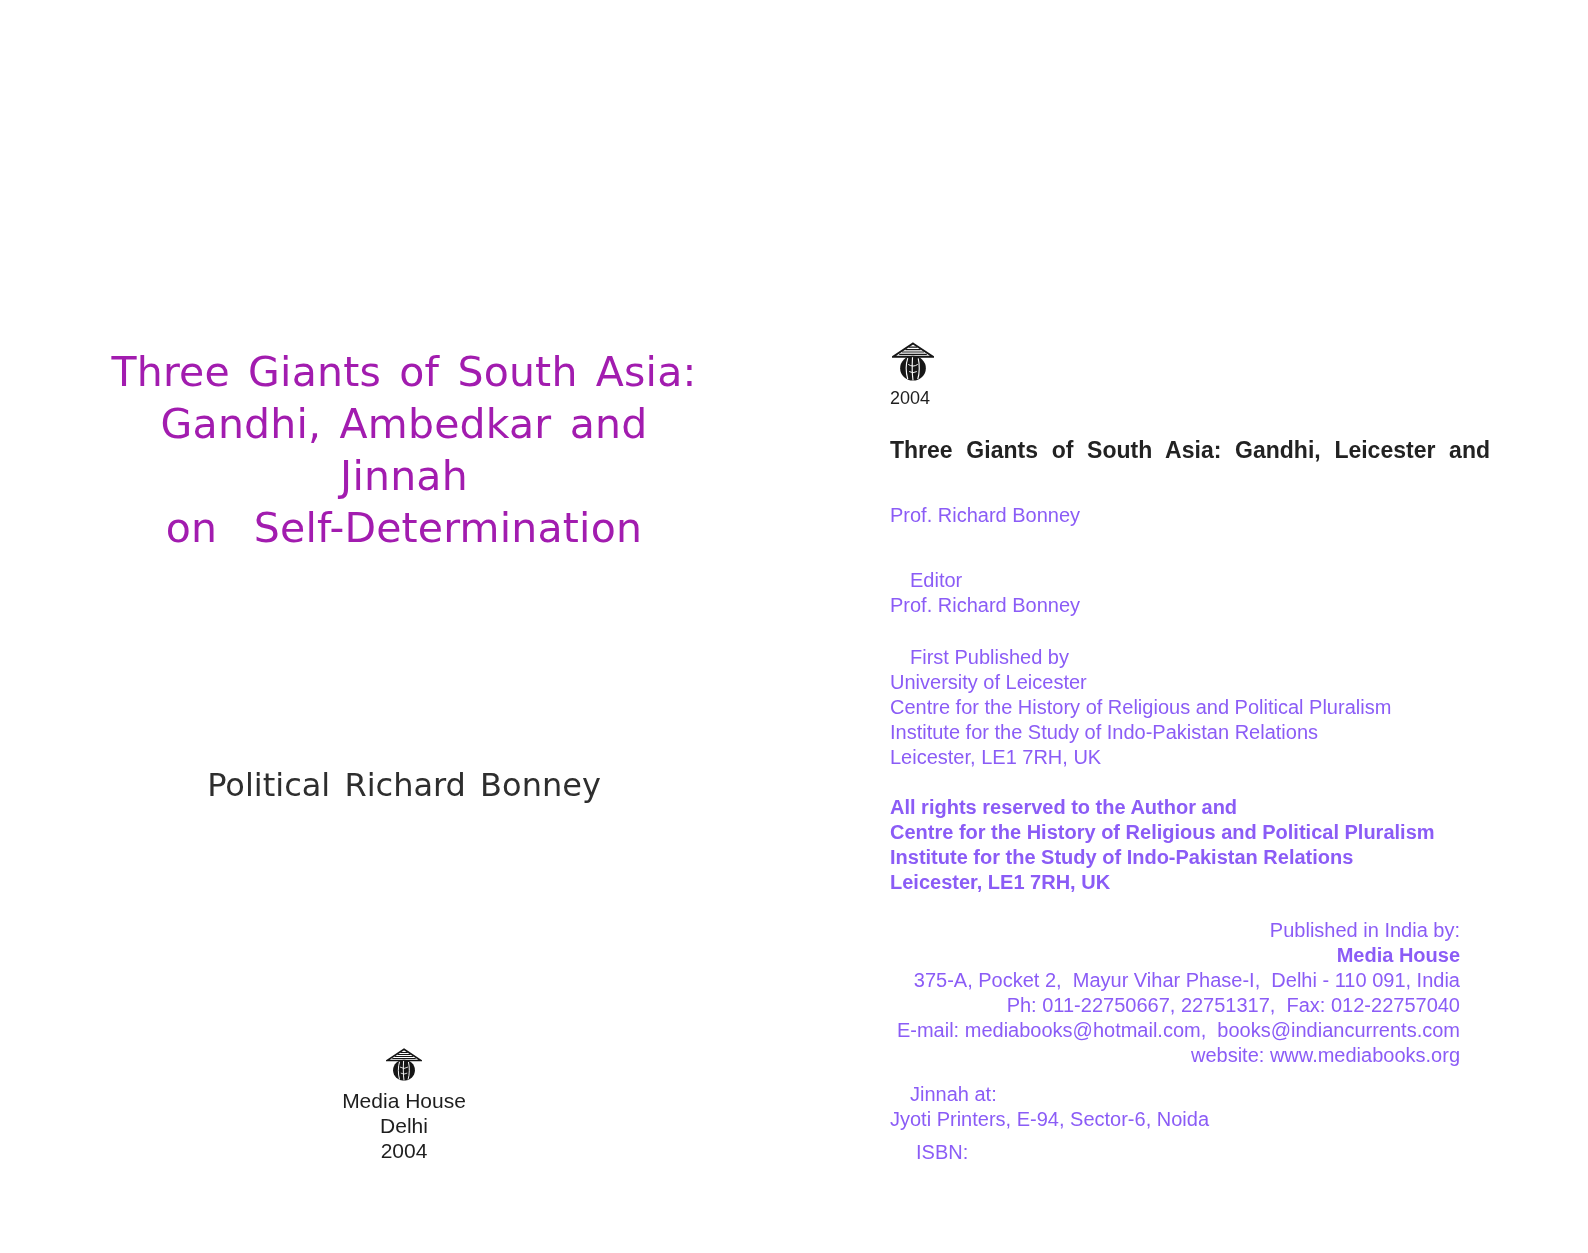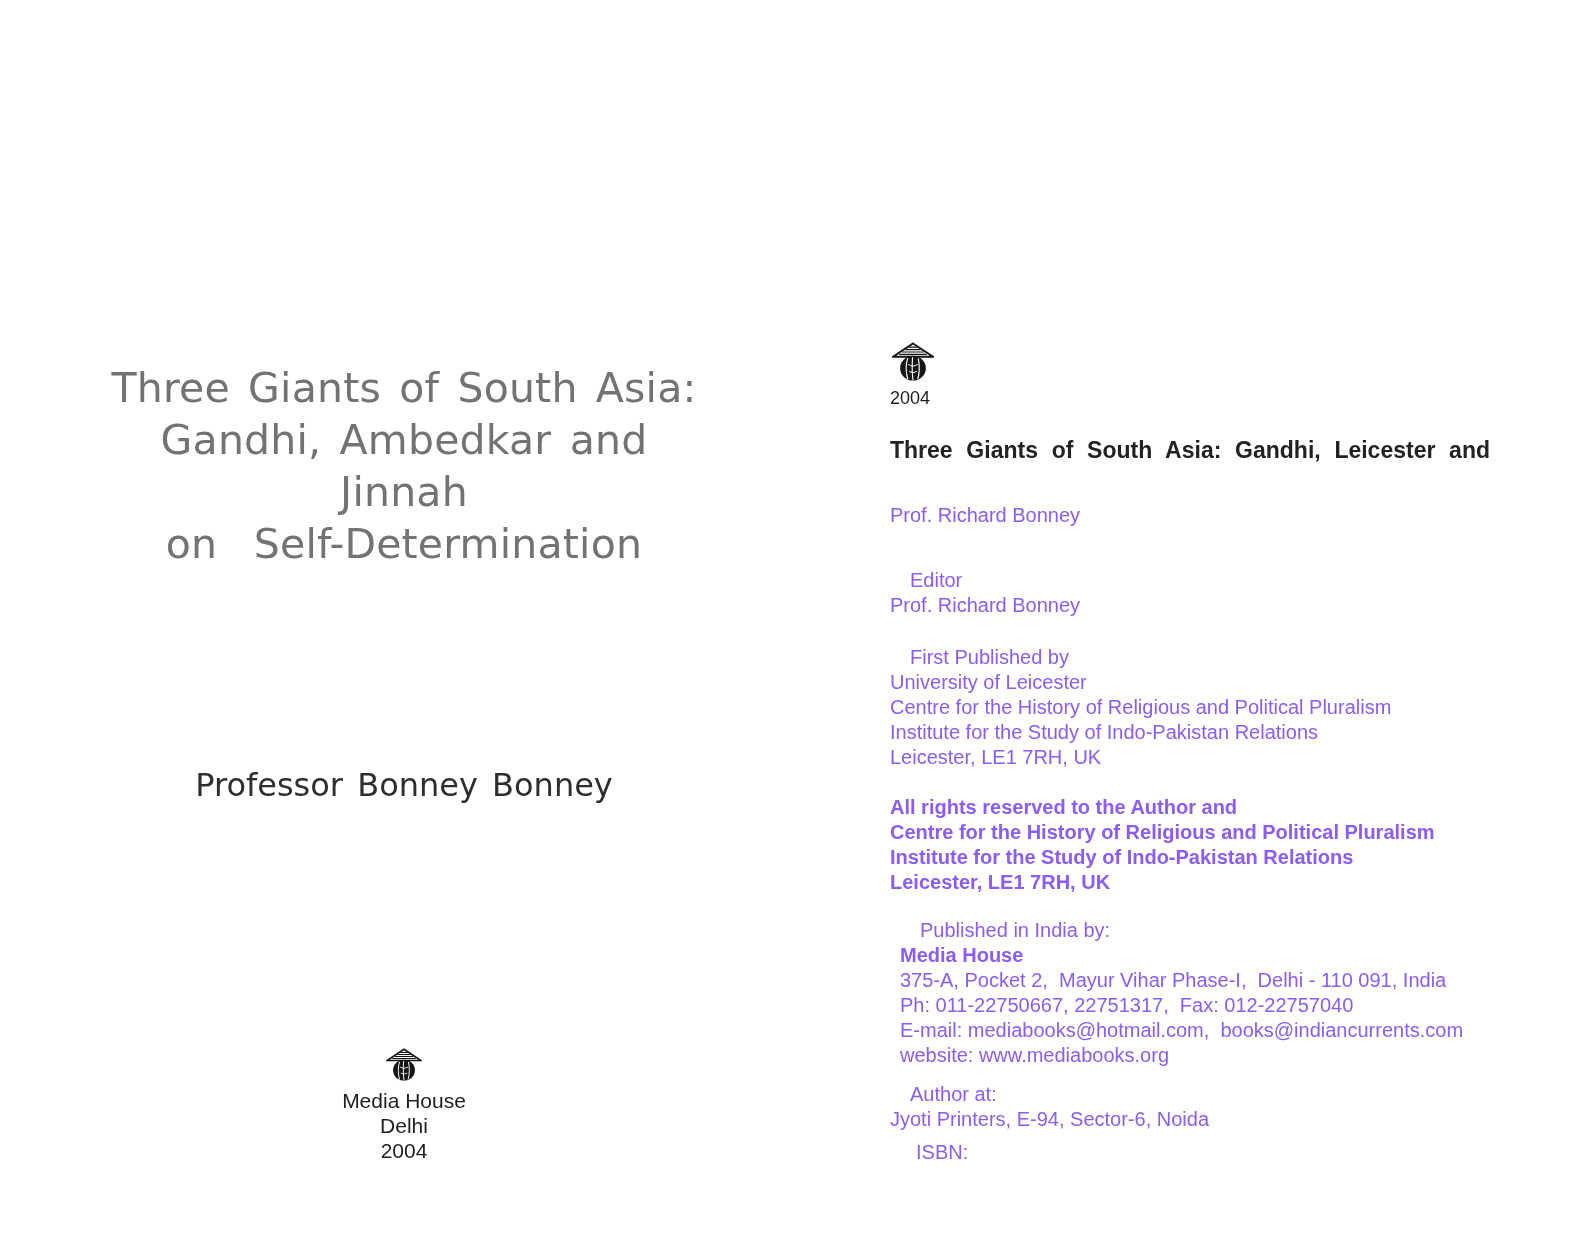--- a/index.html
+++ b/index.html
@@ -4,23 +4,23 @@
 <style>
   html,body{margin:0;padding:0;}
   body{
     width:1588px;height:1253px;position:relative;
     background:#ffffff;overflow:hidden;
     font-family:"Liberation Sans",sans-serif;color:#1e1e1e;
   }
   .abs{position:absolute;}
   
   .book-title{
-    left:89px;top:362px;width:630px;text-align:center;
+    left:89px;top:346px;width:630px;text-align:center;
     font-family:"DejaVu Sans",sans-serif;font-size:41px;line-height:52px;
-    color:#737373;letter-spacing:0.2px;word-spacing:5px;
+    color:#a21caf;letter-spacing:0.2px;word-spacing:5px;
   }
   .bt-line{white-space:pre;}
   .book-author{
     left:89px;top:765px;width:630px;text-align:center;
     font-family:"DejaVu Sans",sans-serif;font-size:32px;line-height:40px;
     color:#2e2e2e;word-spacing:4px;white-space:pre;
   }
   .imprint{left:89px;top:1048px;width:630px;text-align:center;}
   .imprint .mh-logo{display:block;margin:0 auto 6px auto;}
   .imprint-lines{font-size:21px;line-height:25px;color:#1e1e1e;}
@@ -46,21 +46,21 @@
 
   <section>
 
     <div class="abs book-title">
       <div class="bt-line">Three Giants of South Asia:</div>
       <div class="bt-line">Gandhi, Ambedkar and</div>
       <div class="bt-line">Jinnah</div>
       <div class="bt-line">on  Self-Determination</div>
     </div>
 
-    <div class="abs book-author">Professor Bonney Bonney</div>
+    <div class="abs book-author">Political Richard Bonney</div>
 
     <div class="abs imprint">
       <svg class="mh-logo" width="36" height="34" viewBox="0 0 44 42" aria-hidden="true">
         <polygon points="22,1.5 43,15.5 1,15.5" fill="#ffffff" stroke="#161616" stroke-width="2"></polygon>
         <path d="M7.5 13 H36.5 M10.5 10.5 H33.5 M14 8 H30 M17.5 5.5 H26.5" stroke="#161616" stroke-width="1.3" fill="none"></path>
         <ellipse cx="22" cy="27.5" rx="13.5" ry="13" fill="#161616"></ellipse>
         <path d="M16.5 17 C14.5 23 14.5 32 16.5 39 M21.5 16 C21 24 21 33 22 40.2 M27.5 17.2 C29 23 29 33 27 39" stroke="#ffffff" stroke-width="1.2" fill="none"></path>
         <path d="M17 23.5 q5 3.5 10 0 M18 31 q4 2.5 8 0" stroke="#ffffff" stroke-width="1" fill="none"></path>
       </svg>
       <div class="imprint-lines">
@@ -103,31 +103,31 @@
       <div>Leicester, LE1 7RH, UK</div>
     </div>
 
     <div class="abs rp" style="left:890px;top:795px;font-weight:bold;">
       <div>All rights reserved to the Author and</div>
       <div>Centre for the History of Religious and Political Pluralism</div>
       <div>Institute for the Study of Indo-Pakistan Relations</div>
       <div>Leicester, LE1 7RH, UK</div>
     </div>
 
-    <div class="abs rp" style="left:900px;top:918px;">
+    <div class="abs rp" style="left:860px;top:918px;text-align:right;">
       <div class="it">Published in India by:</div>
       <div class="bold">Media House</div>
       <div>375-A, Pocket 2,  Mayur Vihar Phase-I,  Delhi - 110 091, India</div>
       <div>Ph: 011-22750667, 22751317,  Fax: 012-22757040</div>
       <div>E-mail: mediabooks@hotmail.com,  books@indiancurrents.com</div>
       <div>website: www.mediabooks.org</div>
     </div>
 
     <div class="abs rp" style="left:890px;top:1082px;">
-      <div class="it">Author at:</div>
+      <div class="it">Jinnah at:</div>
       <div>Jyoti Printers, E-94, Sector-6, Noida</div>
     </div>
 
     <div class="abs rp" style="left:916px;top:1140px;">
       <div>ISBN:</div>
     </div>
 
   </section>
 </div>
 

